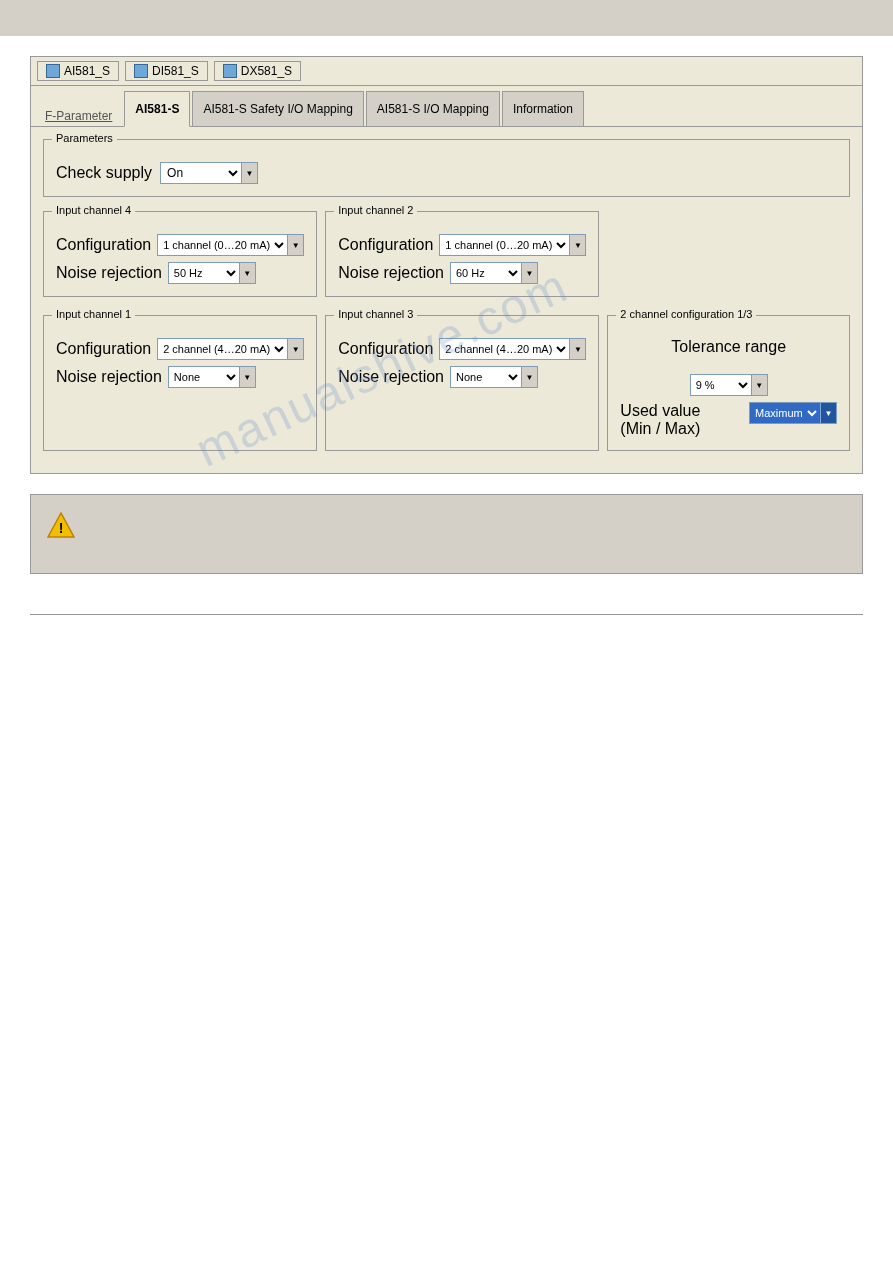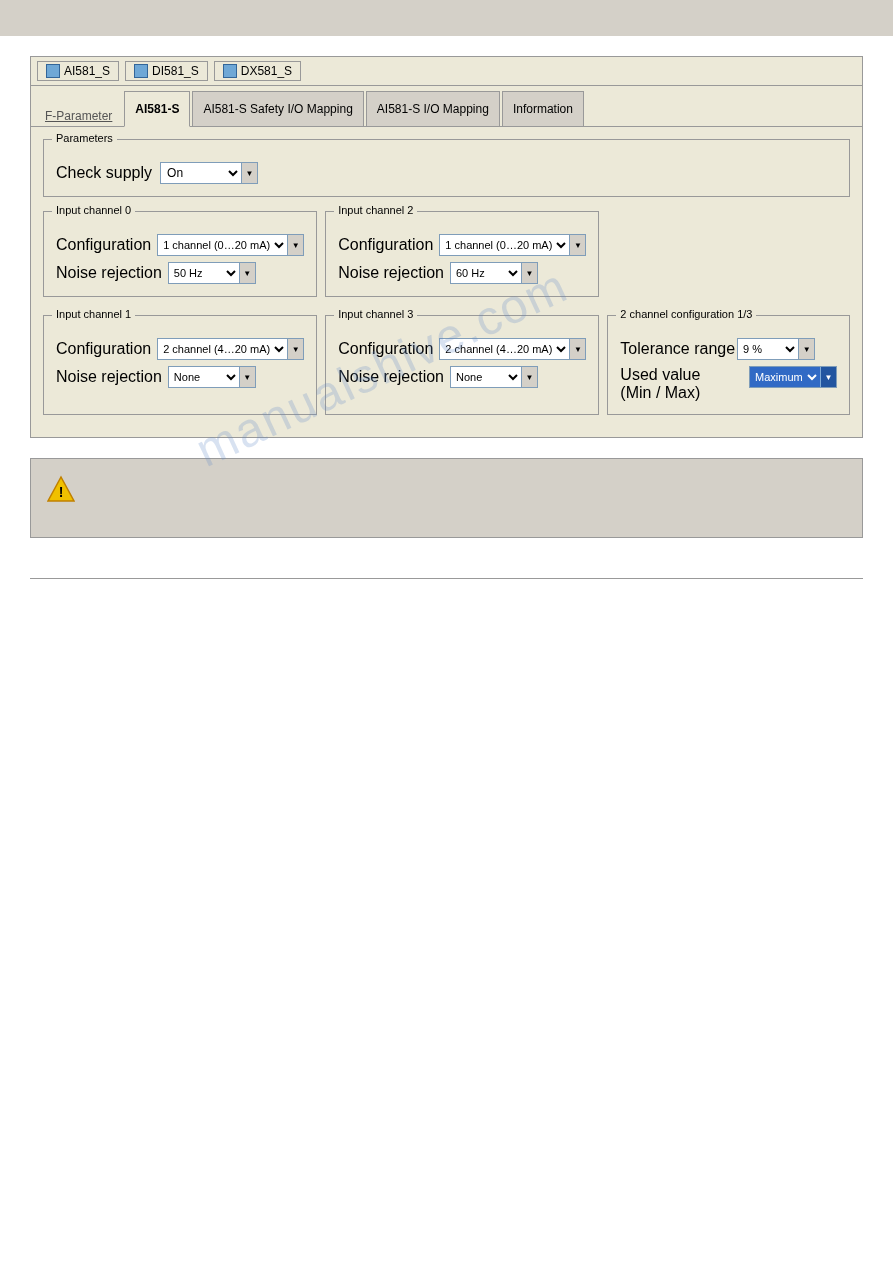--- a/index.html
+++ b/index.html
@@ -248,21 +248,21 @@
               <option>Off</option>
             </select>
             <div class="drop-btn">▼</div>
           </div>
         </div>
       </div>
 
       <div style="display: grid; grid-template-columns: 1fr 1fr 1fr; gap: 8px; margin-bottom: 8px;">
 
         <div class="group-box">
-          <span class="group-box-title">Input channel 0</span>
+          <span class="group-box-title">Input channel 4</span>
           <div class="field-row" style="margin-top:14px; flex-direction: column; align-items: flex-start; gap:6px;">
             <div style="display:flex; align-items:center; gap:6px;">
               <span class="field-label" style="min-width:80px;">Configuration</span>
               <div class="select-group">
                 <select style="font-size:11px; padding:1px 1px; border:none; background:transparent; outline:none; min-width:100px;">
                   <option>1 channel (0…20 mA)</option>
                   <option>2 channel (4…20 mA)</option>
                   <option>Disabled</option>
                 </select>
                 <div class="drop-btn">▼</div>
@@ -368,21 +368,21 @@
                 </select>
                 <div class="drop-btn">▼</div>
               </div>
             </div>
           </div>
         </div>
 
         <div class="group-box">
           <span class="group-box-title">2 channel configuration 1/3</span>
           <div style="margin-top:14px; display: flex; flex-direction: column; gap: 6px;">
-            <div style="display:flex; align-items:center; gap:2px;">
+            <div style="display:flex; align-items:center; gap:18px;flex-direction:column;">
               <span class="field-label" style="min-width:90px;">Tolerance range</span>
               <div class="select-group">
                 <select style="font-size:11px; padding:1px 1px; border:none; background:transparent; outline:none; min-width:60px;">
                   <option>1 %</option>
                   <option>5 %</option>
                   <option selected="">9 %</option>
                   <option>15 %</option>
                 </select>
                 <div class="drop-btn">▼</div>
               </div>

